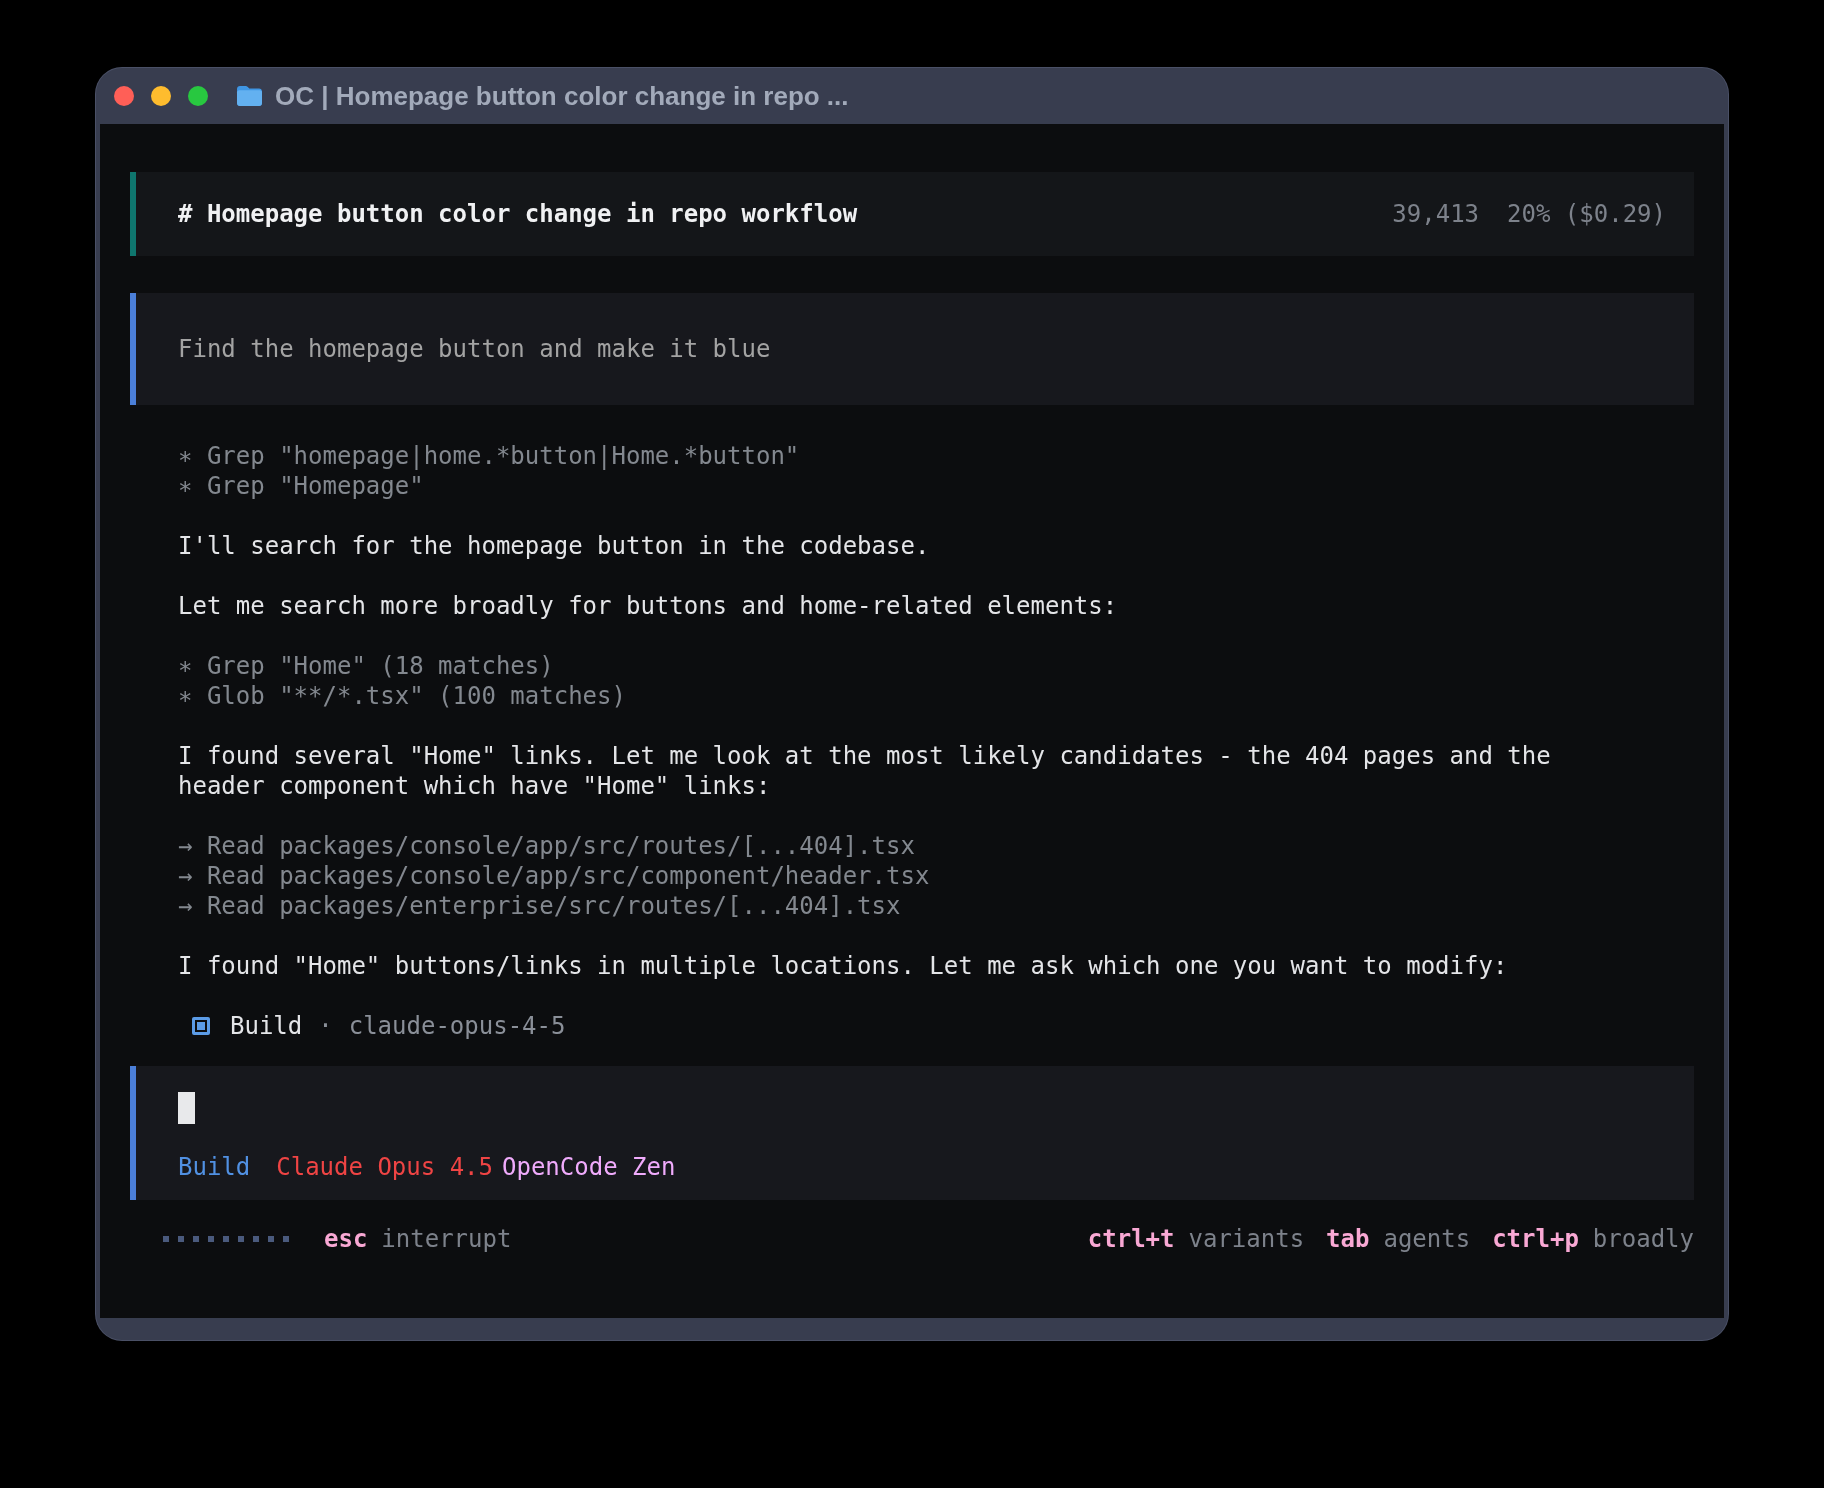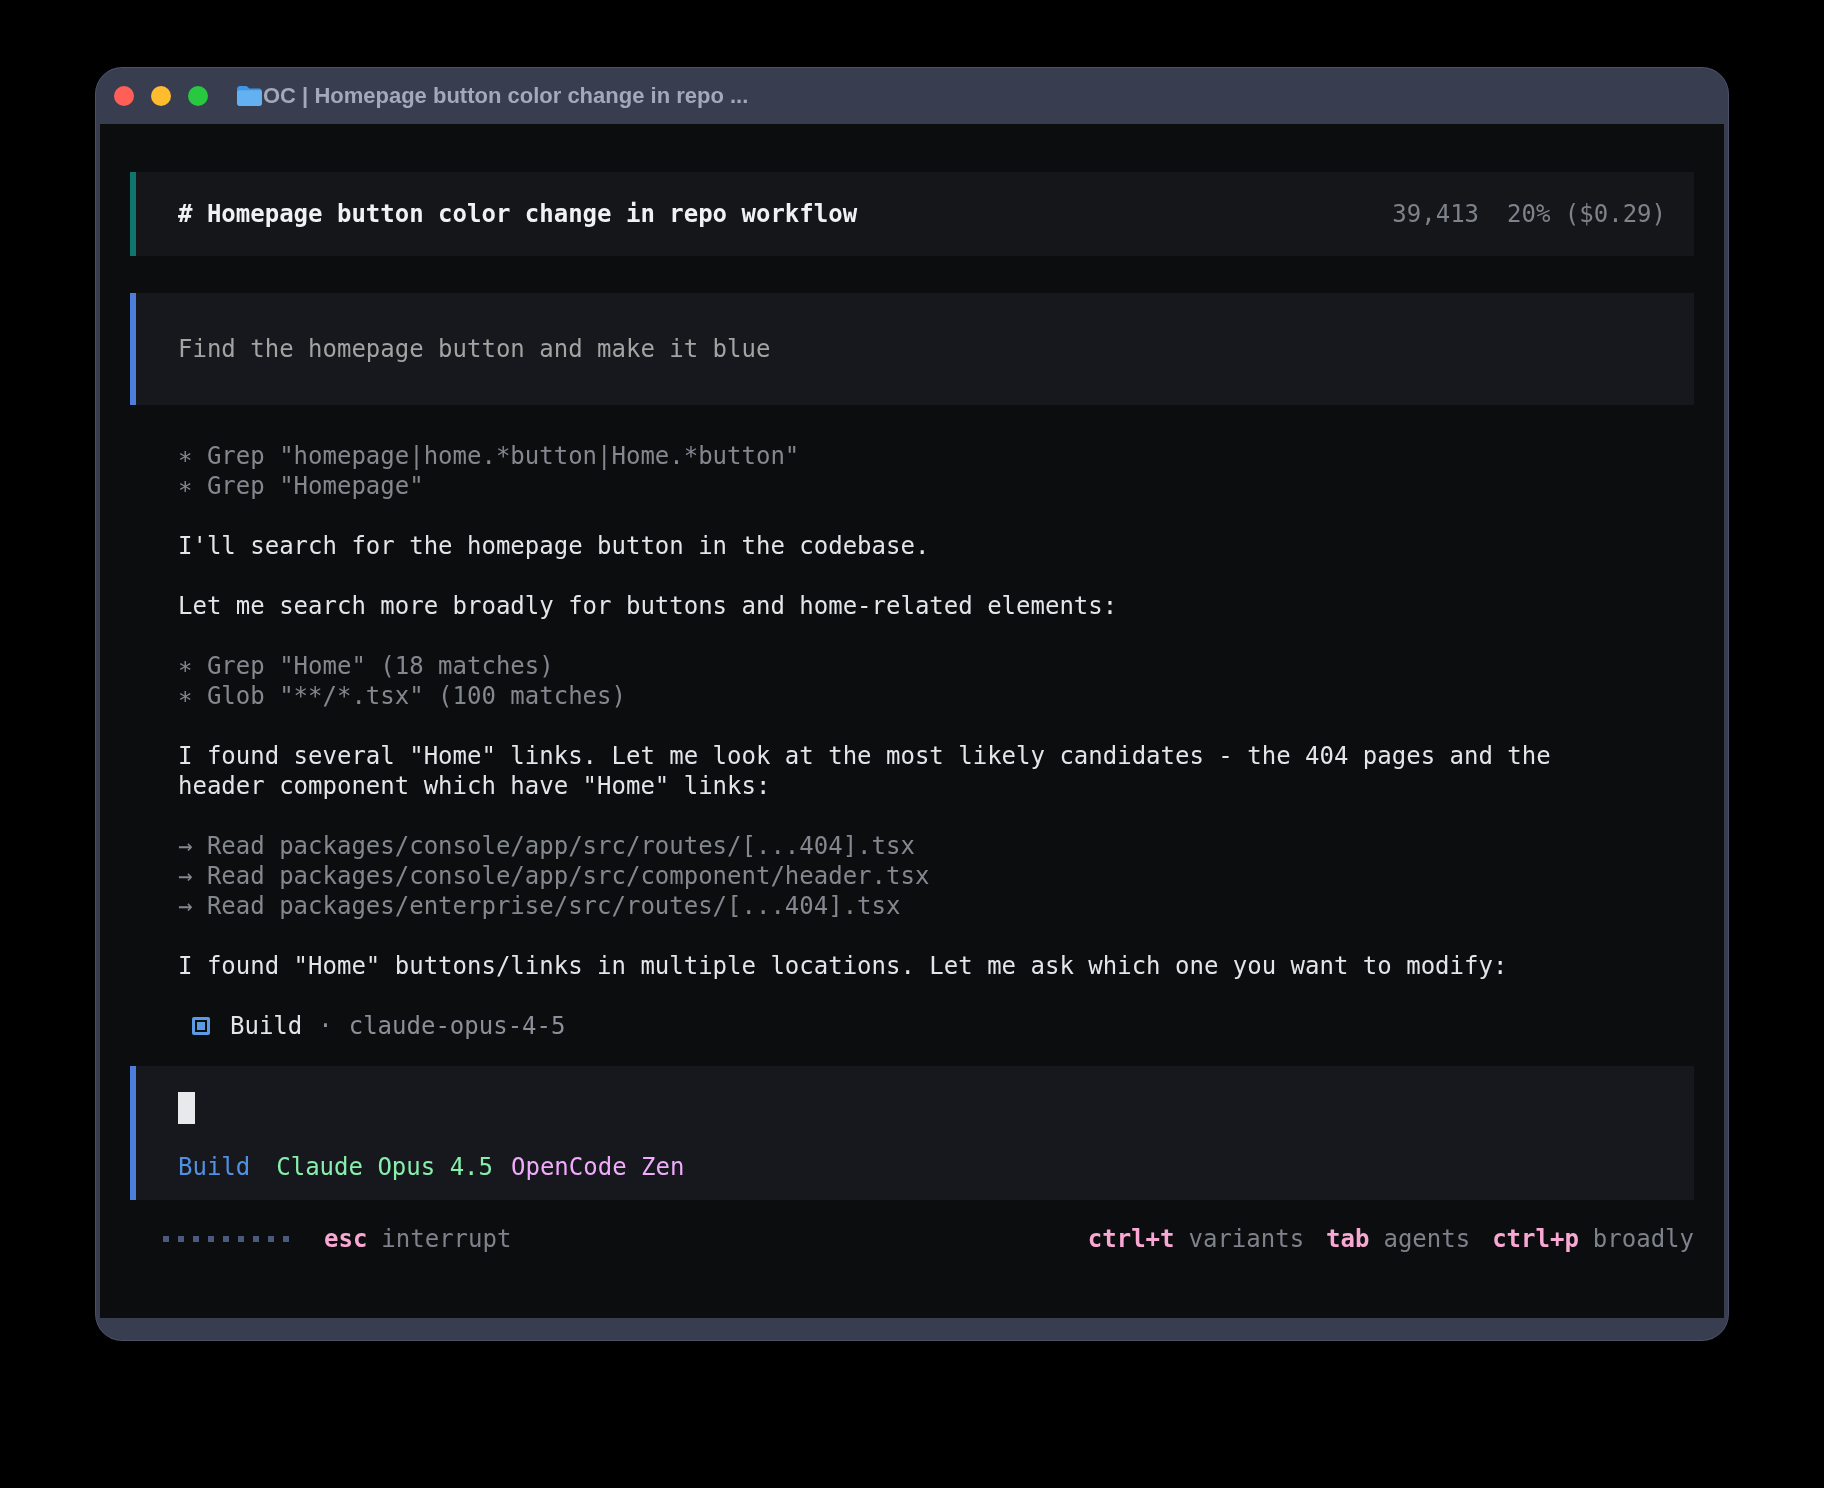--- a/index.html
+++ b/index.html
@@ -27,22 +27,23 @@
     display: flex; align-items: center;
     padding: 0 18px;
   }
   .lights { display: flex; gap: 17px; }
   .light { width: 20px; height: 20px; border-radius: 50%; border: none; padding: 0; }
   .light.red    { background: #ff5f57; }
   .light.yellow { background: #febc2e; }
   .light.green  { background: #28c840; }
   .proxy-icon { margin-left: 28px; display: flex; align-items: center; }
   .title-text {
+    margin-left: 12px;
     font-family: "Liberation Sans", sans-serif;
-    font-weight: bold; font-size: 22px;
+    font-weight: bold; font-size: 26px;
     color: #a2aaba;
     white-space: nowrap;
   }
 
   
   .content {
     position: absolute; left: 4px; right: 4px; top: 56px; bottom: 22px;
     background: #0c0d0f;
     padding: 0 30px;
     font-size: 24px;
@@ -94,21 +95,21 @@
     background: #17181d;
     border-left: 6px solid #4b7fd9;
     box-sizing: border-box;
     padding: 26px 28px 18px 42px;
     display: flex; flex-direction: column; justify-content: space-between;
     cursor: text;
   }
   .cursor { width: 17px; height: 32px; background: #e8e9eb; }
   .input-footer { display: flex; align-items: baseline; white-space: nowrap; }
   .input-mode { color: #5191e3; margin-right: 26px; }
-  .input-model { color: #86efac; margin-right: 18px; }
+  .input-model { color: #ef4444; margin-right: 9px; }
   .input-provider { color: #f0abfc; }
 
   
   .statusbar {
     margin-top: 24px; height: 30px;
     display: flex; align-items: center; justify-content: space-between;
   }
   .status-left { display: flex; align-items: center; padding-left: 33px; }
   .dots { display: flex; gap: 9px; margin-right: 35px; }
   .dot { width: 6px; height: 6px; background: #4a5a7d; display: inline-block; }

